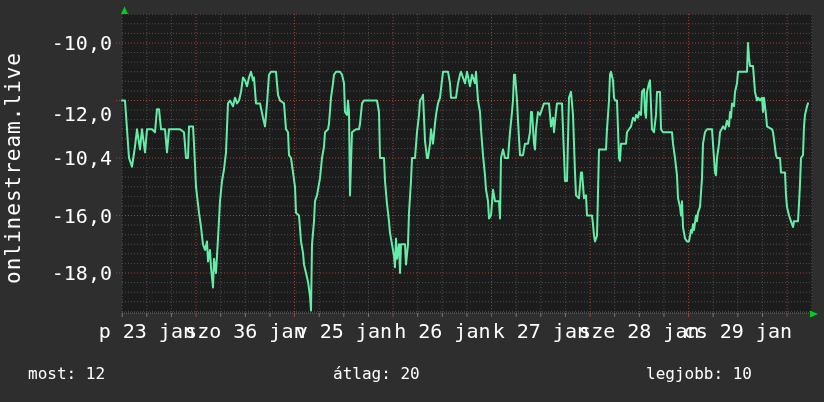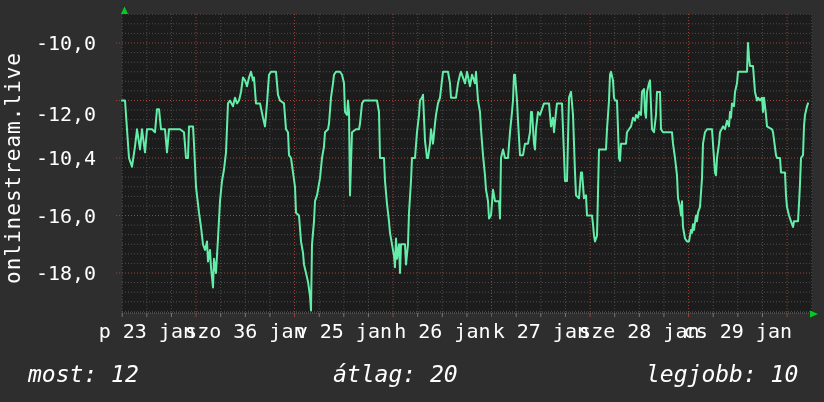--- a/index.html
+++ b/index.html
@@ -16,30 +16,30 @@
   }
   #chart-svg{left:0;top:0;}
   #vertical-title{
     left:-137px;top:154px;width:300px;height:28px;line-height:28px;
     text-align:center;font-size:21px;letter-spacing:1px;
     transform:rotate(-90deg);
     white-space:nowrap;
   }
   .ylabel{
     left:20px;width:92px;height:24px;line-height:24px;
-    text-align:center;font-size:20px;white-space:pre;
+    text-align:right;font-size:20px;white-space:pre;
   }
   .xlabel{
     top:319px;height:24px;line-height:24px;
     font-size:20px;white-space:pre;
     transform:translateX(-50%);
   }
   .stat{
     top:361px;height:26px;line-height:26px;
-    font-size:23px;white-space:pre;font-style:italic;
+    font-size:16px;white-space:pre;
   }
 </style>
 </head>
 <body>
 
 <div id="plot-bg" class="abs"></div>
 
 <svg id="chart-svg" class="abs" width="824" height="402" viewBox="0 0 824 402">
     <line x1="122" y1="14.25" x2="812" y2="14.25" stroke="#4d4d4d" stroke-width="1" stroke-dasharray="1 2"></line>
     <line x1="122" y1="23.833333333333336" x2="812" y2="23.833333333333336" stroke="#4d4d4d" stroke-width="1" stroke-dasharray="1 2"></line>

